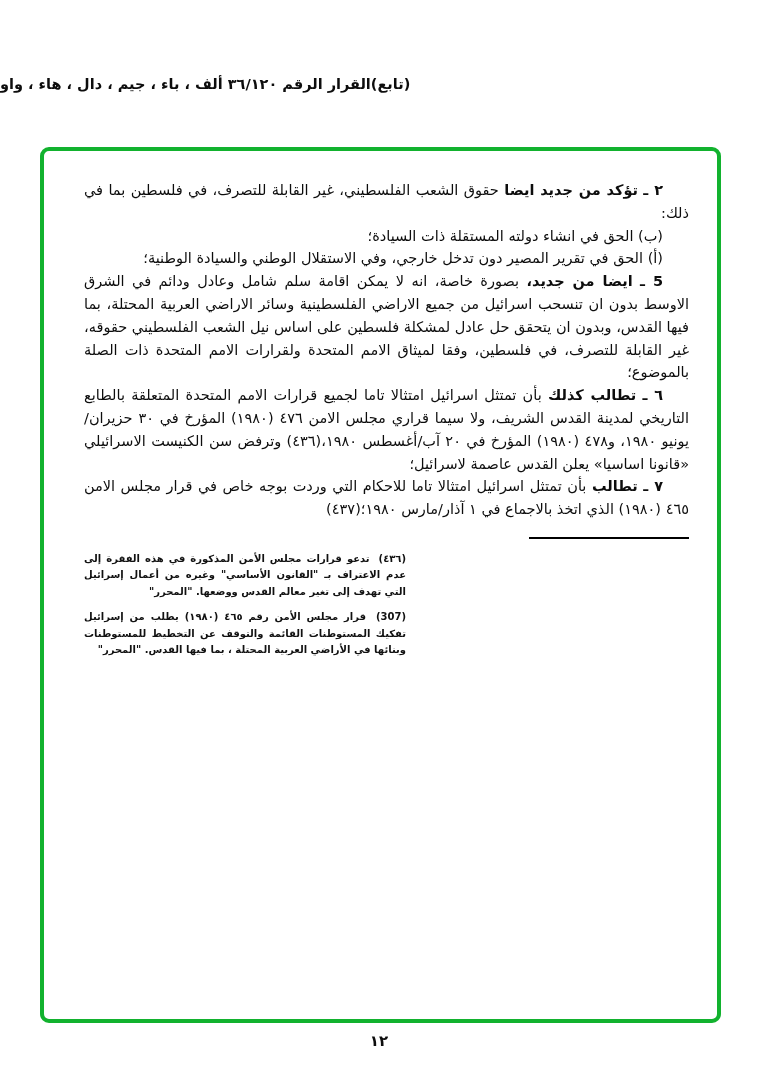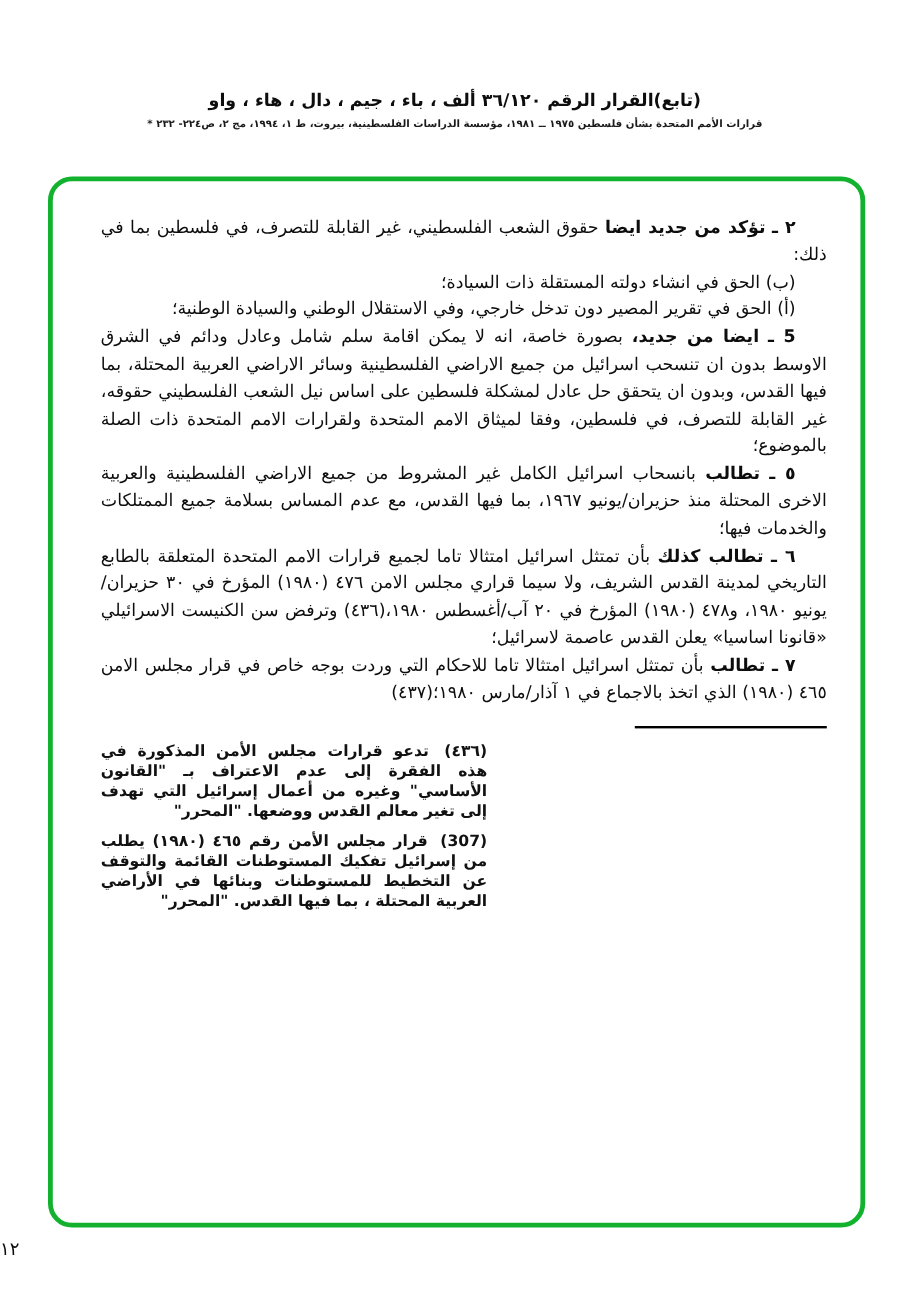--- a/index.html
+++ b/index.html
@@ -11,21 +11,21 @@
     font-family: "DejaVu Sans", sans-serif;
     color: #0d0d0d;
     overflow: hidden;
   }
 
   .header {
     position: absolute;
     top: 76px;
     left: 0;
     width: 758px;
-    text-align: center;
+    text-align: left;
     direction: rtl;
   }
   .header .title {
     font-size: 14.5px;
     font-weight: bold;
     letter-spacing: 0.3px;
   }
   .header .citation {
     margin-top: 7px;
     font-size: 8.5px;
@@ -33,21 +33,21 @@
     color: #1a1a1a;
   }
 
   .frame {
     position: absolute;
     left: 40px;
     top: 147px;
     width: 681px;
     height: 876px;
     border: 4px solid #12b22e;
-    border-radius: 20px;
+    border-radius: 9px;
     overflow: hidden;
   }
 
   .content {
     direction: rtl;
     padding: 28px 28px 0 40px;
   }
 
   .para {
     font-size: 14.5px;
@@ -66,45 +66,44 @@
     margin-top: 16px;
     margin-bottom: 12px;
   }
 
   .footnotes {
     width: 322px;
     margin-right: auto; 
     direction: rtl;
   }
   .footnote {
-    font-size: 13px;
+    font-size: 10px;
     font-weight: bold;
     line-height: 16.5px;
     text-align: justify;
     margin-bottom: 9px;
     color: #111;
   }
   .footnote .fnum { margin-left: 4px; }
 
   .page-number {
     position: absolute;
     top: 1032px;
     left: 0;
     width: 758px;
-    text-align: left;
+    text-align: center;
     font-size: 15px;
-    font-weight: normal;
+    font-weight: bold;
   }
 </style>
 </head>
 <body>
 
 <header class="header">
   <div class="title">(تابع)القرار الرقم ٣٦/١٢٠ ألف ، باء ، جيم ، دال ، هاء ، واو</div>
-  <div class="citation">قرارات الأمم المتحدة بشأن فلسطين ١٩٧٥ ــ ١٩٨١، مؤسسة الدراسات الفلسطينية، بيروت، ط ١، ١٩٩٤، مج ٢، ص٢٢٤- ٢٣٢ *</div>
 </header>
 
 <div class="frame">
   <div class="content">
 
     <p class="para">
       <span class="pnum">٢ ـ</span>
       <span class="lead">تؤكد من جديد ايضا</span>
       <span>حقوق الشعب الفلسطيني، غير القابلة للتصرف، في فلسطين بما في ذلك:</span>
     </p>
@@ -119,25 +118,20 @@
       <span>الحق في تقرير المصير دون تدخل خارجي، وفي الاستقلال الوطني والسيادة الوطنية؛</span>
     </p>
 
     <p class="para">
       <span class="pnum">5 ـ</span>
       <span class="lead">ايضا من جديد،</span>
       <span>بصورة خاصة، انه لا يمكن اقامة سلم شامل وعادل ودائم في الشرق الاوسط بدون ان تنسحب اسرائيل من جميع الاراضي الفلسطينية وسائر الاراضي العربية المحتلة، بما فيها القدس، وبدون ان يتحقق حل عادل لمشكلة فلسطين على اساس نيل الشعب الفلسطيني حقوقه، غير القابلة للتصرف، في فلسطين، وفقا لميثاق الامم المتحدة ولقرارات الامم المتحدة ذات الصلة بالموضوع؛</span>
     </p>
 
 
-    <p class="para">
-      <span class="pnum">٥ ـ</span>
-      <span class="lead">تطالب</span>
-      <span>بانسحاب اسرائيل الكامل غير المشروط من جميع الاراضي الفلسطينية والعربية الاخرى المحتلة منذ حزيران/يونيو ١٩٦٧، بما فيها القدس، مع عدم المساس بسلامة جميع الممتلكات والخدمات فيها؛</span>
-    </p>
 
     <p class="para">
       <span class="pnum">٦ ـ</span>
       <span class="lead">تطالب كذلك</span>
       <span>بأن تمتثل اسرائيل امتثالا تاما لجميع قرارات الامم المتحدة المتعلقة بالطابع التاريخي لمدينة القدس الشريف، ولا سيما قراري مجلس الامن ٤٧٦ (١٩٨٠) المؤرخ في ٣٠ حزيران/يونيو ١٩٨٠، و٤٧٨ (١٩٨٠) المؤرخ في ٢٠ آب/أغسطس ١٩٨٠،(٤٣٦) وترفض سن الكنيست الاسرائيلي «قانونا اساسيا» يعلن القدس عاصمة لاسرائيل؛</span>
     </p>
 
     <p class="para">
       <span class="pnum">٧ ـ</span>
       <span class="lead">تطالب</span>

